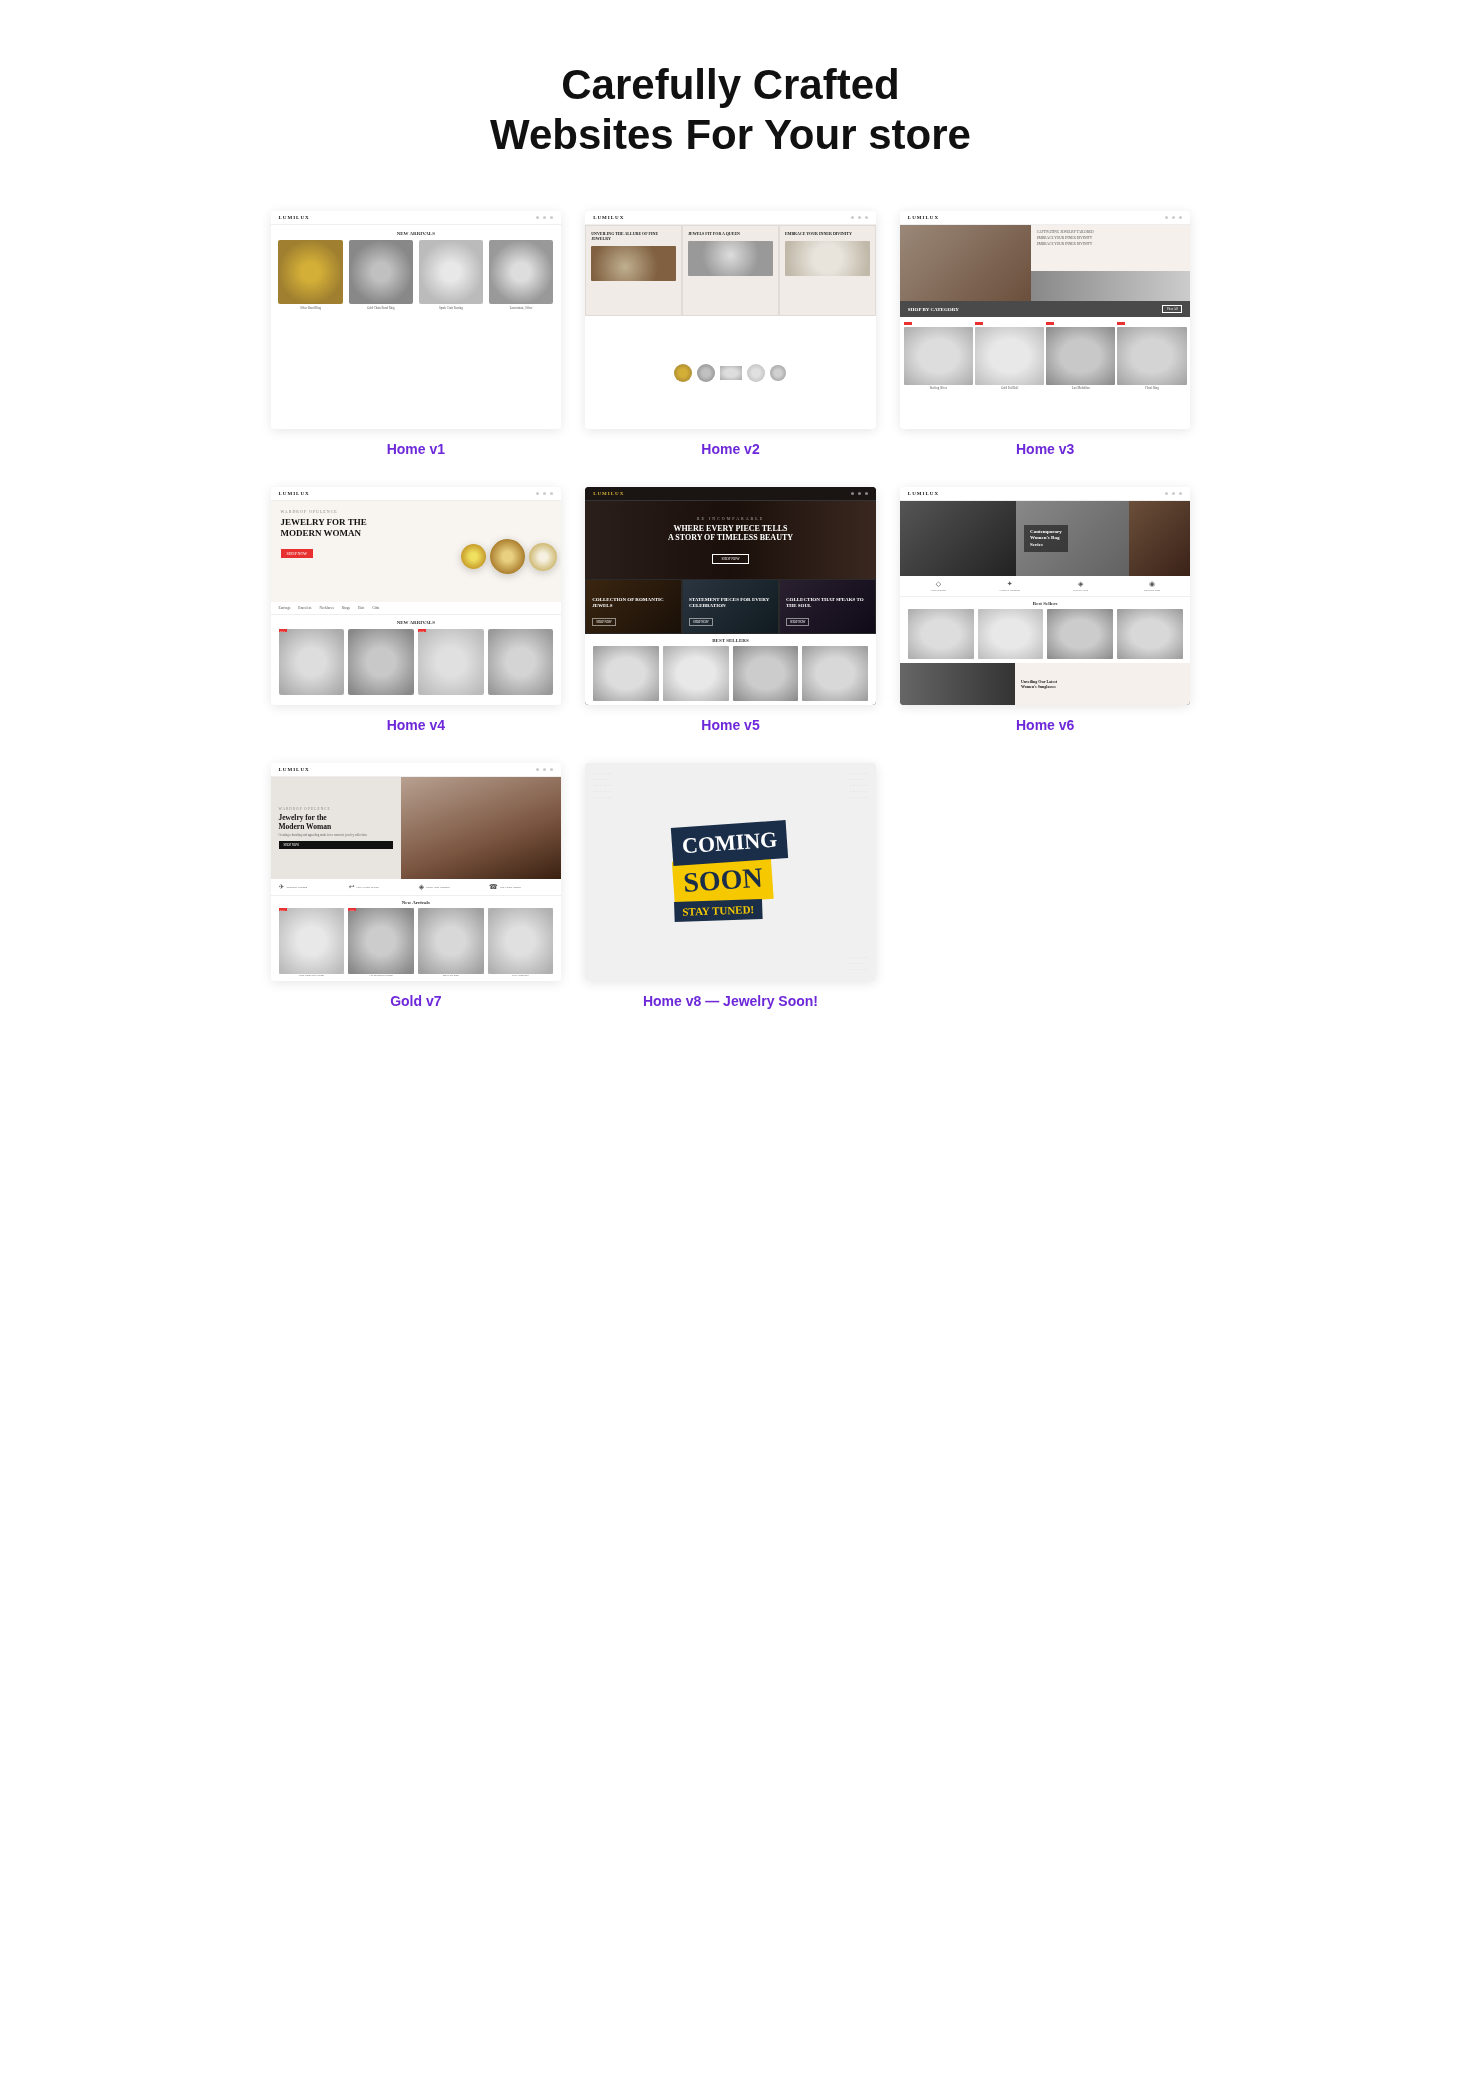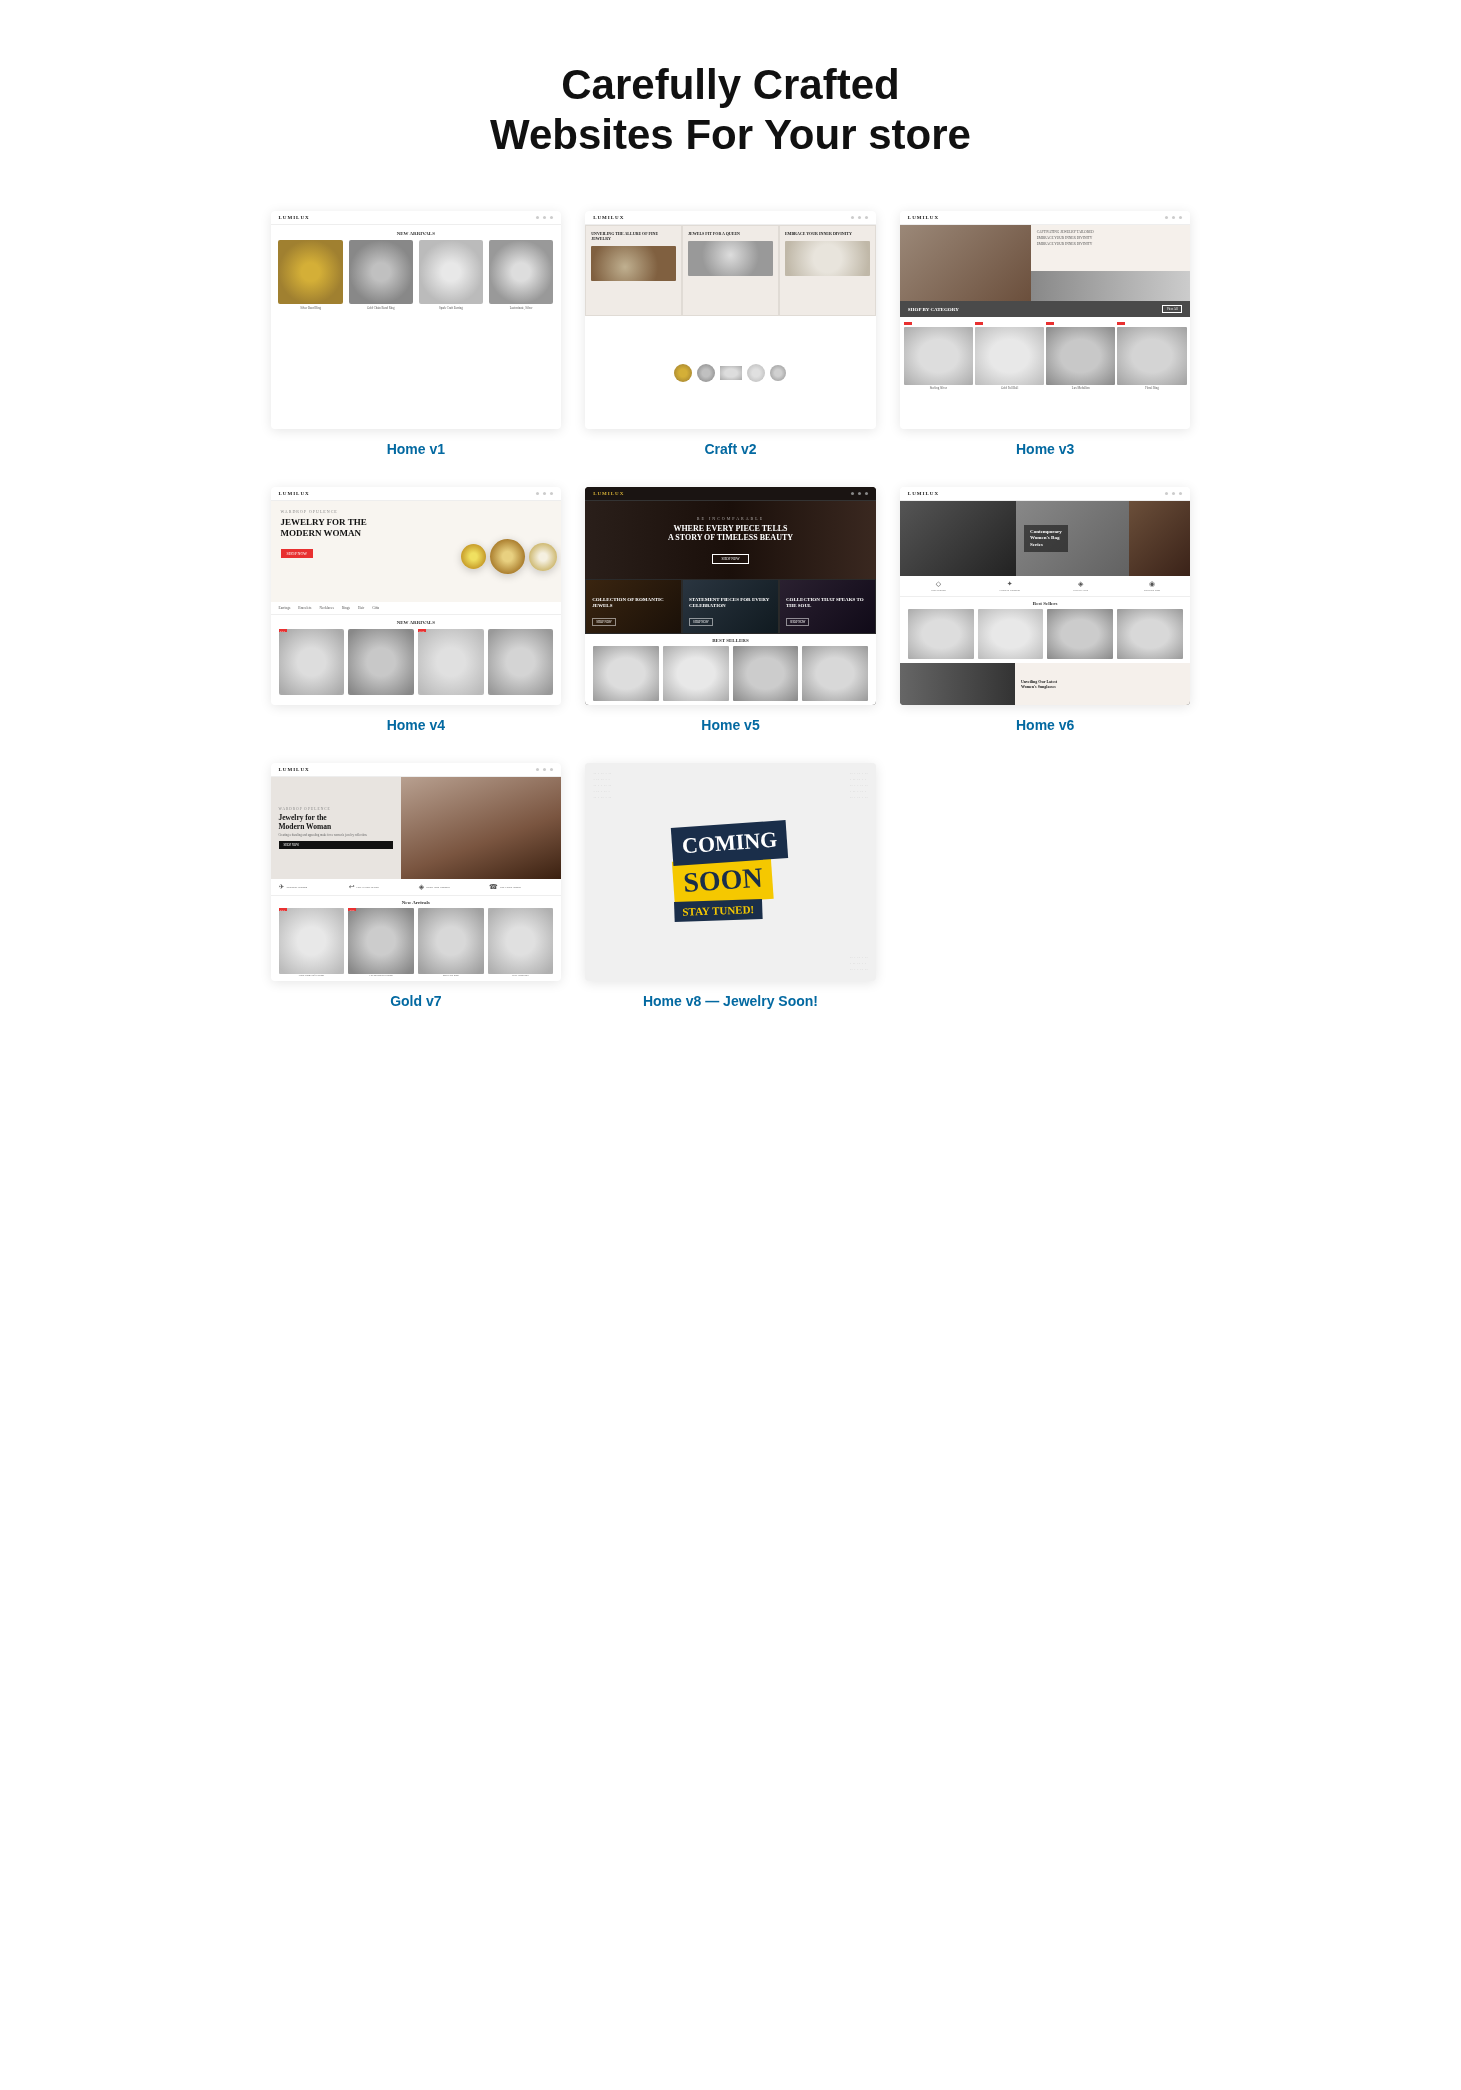--- a/index.html
+++ b/index.html
@@ -48,21 +48,21 @@
       border-radius: 4px;
       overflow: hidden;
       box-shadow: 0 2px 12px rgba(0,0,0,0.10);
       background: #f5f5f5;
       position: relative;
       margin-bottom: 12px;
     }
     .template-label {
       font-size: 14px;
       font-weight: 600;
-      color: #0369a1;
+      color: #6d28d9;
       text-align: center;
       font-family: Arial, sans-serif;
     }
 
     
     .preview-inner {
       width: 100%;
       height: 100%;
       display: flex;
       flex-direction: column;
@@ -552,21 +552,21 @@
 
           <div style="background:#fff; padding:4px 6px; flex:1; display:flex; gap:5px; align-items:center; justify-content:center;">
             <div style="width:18px; height:18px; background:radial-gradient(circle, #d4af37 30%, #a08030 90%); border-radius:50%;"></div>
             <div style="width:18px; height:18px; background:radial-gradient(circle, #c0c0c0 30%, #888 90%); border-radius:50%;"></div>
             <div style="width:22px; height:14px; background:radial-gradient(ellipse, #ddd 40%, #aaa 100%);"></div>
             <div style="width:18px; height:18px; background:radial-gradient(circle, #e0e0e0 30%, #bbb 90%); border-radius:50%;"></div>
             <div style="width:16px; height:16px; background:radial-gradient(circle, #d0d0d0 30%, #999 90%); border-radius:50%;"></div>
           </div>
         </div>
       </div>
-      <div class="template-label">Craft v2</div>
+      <div class="template-label">Home v2</div>
     </div>
 
     <div class="template-card">
       <div class="template-preview">
         <div class="preview-inner v3-container">
           <div class="pnav">
             <span class="pnav-logo">LUMILUX</span>
             <div class="pnav-dot"></div>
               <div class="pnav-dot"></div>
               <div class="pnav-dot"></div>

